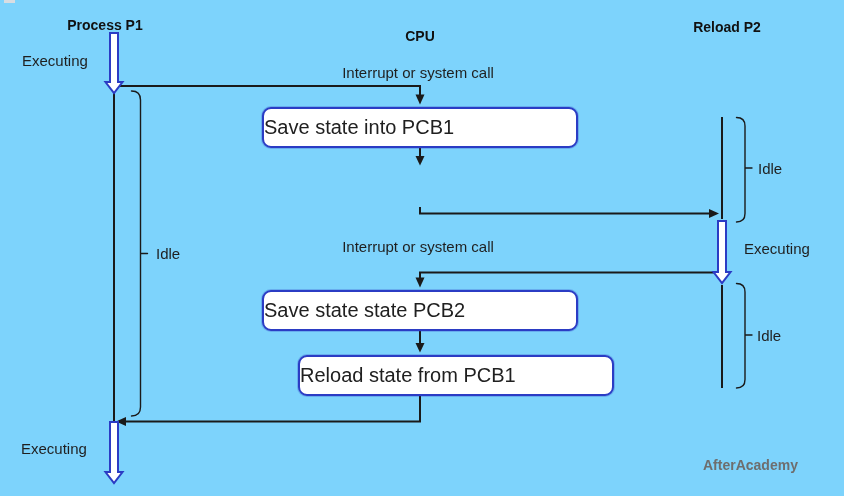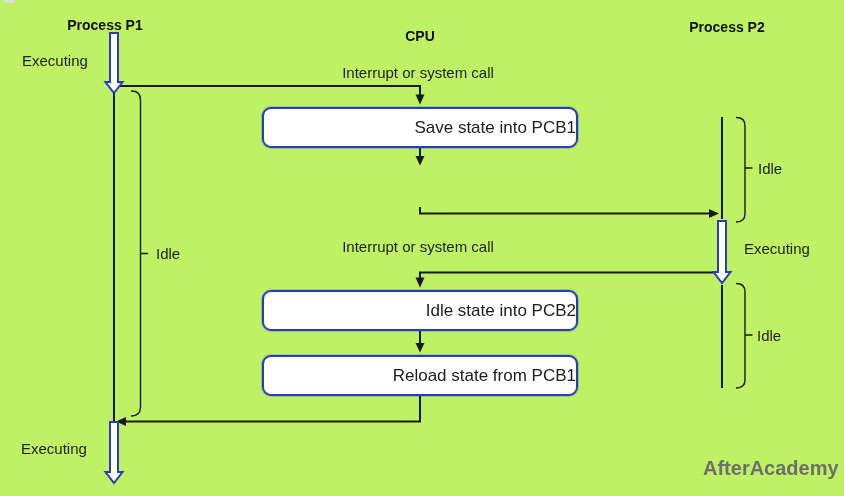--- a/index.html
+++ b/index.html
@@ -1,19 +1,19 @@
 <!DOCTYPE html>
 <html><head>
 <meta charset="utf-8">
 <style>
   html,body{margin:0;padding:0;background:#ffffff;}
   #stage{
     position:relative;
     width:844px;height:496px;
-    background:#bef264;
+    background:#7dd3fc;
     font-family:"Liberation Sans", sans-serif;
     color:#1f1f1f;
     overflow:hidden;
   }
   #wires{position:absolute;left:0;top:0;width:844px;height:496px;}
   .lbl{
     position:absolute;
     font-size:15px;
     line-height:17px;
     white-space:nowrap;
@@ -27,44 +27,44 @@
     font-weight:700;
     white-space:nowrap;
     color:#111111;
   }
   .pcb-box{
     position:absolute;
     left:262px;width:312px;height:37px;
     border:2px solid #2b3cc4;
     border-radius:9px;
     background:#ffffff;
-    display:flex;align-items:center;justify-content:flex-end;
-    font-size:17px;color:#202020;
+    display:flex;align-items:center;justify-content:flex-start;
+    font-size:20px;color:#202020;
     box-shadow:0 0 0 1px rgba(43,60,196,0.25);
   }
   #watermark{
     position:absolute;left:703px;top:457px;
-    font-size:20px;font-weight:700;color:#6e6e6e;
+    font-size:14px;font-weight:700;color:#6e6e6e;
     white-space:nowrap;
   }
   #artifact{
     position:absolute;left:4px;top:0;width:11px;height:3px;
     background:#d9dde2;
   }
 </style>
 </head>
 <body>
 
 <div id="stage">
 
   <div id="artifact"></div>
 
   <div class="hdr" style="left:105px;top:17px;">Process P1</div>
   <div class="hdr" style="left:420px;top:28px;">CPU</div>
-  <div class="hdr" style="left:727px;top:19px;">Process P2</div>
+  <div class="hdr" style="left:727px;top:19px;">Reload P2</div>
 
   <svg id="wires" viewBox="0 0 844 496" xmlns="http://www.w3.org/2000/svg">
 
     <path d="M114 91 V421" stroke="#1a1a1a" stroke-width="2" fill="none"></path>
 
     <path d="M722 117 V219" stroke="#1a1a1a" stroke-width="2" fill="none"></path>
     <path d="M722 285 V388" stroke="#1a1a1a" stroke-width="2" fill="none"></path>
 
     <path d="M119 86 H420 V95" stroke="#1a1a1a" stroke-width="2" fill="none"></path>
     <polygon points="415.5,94.5 424.5,94.5 420,104.5" fill="#1a1a1a"></polygon>
@@ -90,23 +90,23 @@
 
     <path d="M110 33 H118 V82 H122.5 L114 93 L105.5 82 H110 Z" fill="#ffffff" stroke="#2b3cc4" stroke-width="2"></path>
     <path d="M718 221 H726 V272 H730.5 L722 283 L713.5 272 H718 Z" fill="#ffffff" stroke="#2b3cc4" stroke-width="2"></path>
     <path d="M110 422 H118 V472 H122.5 L114 483 L105.5 472 H110 Z" fill="#ffffff" stroke="#2b3cc4" stroke-width="2"></path>
   </svg>
 
   <div class="pcb-box" style="top:107px;">
     <span>Save state into PCB1</span>
   </div>
   <div class="pcb-box" style="top:290px;">
-    <span>Idle state into PCB2</span>
+    <span>Save state state PCB2</span>
   </div>
-  <div class="pcb-box" style="top:355px;">
+  <div class="pcb-box" style="top:355px;margin-left:36px;">
     <span>Reload state from PCB1</span>
   </div>
 
   <div class="lbl center" style="left:418px;top:64px;">Interrupt or system call</div>
   <div class="lbl center" style="left:418px;top:238px;">Interrupt or system call</div>
 
   <div class="lbl" style="left:22px;top:52px;">Executing</div>
   <div class="lbl" style="left:156px;top:245px;">Idle</div>
   <div class="lbl" style="left:21px;top:440px;">Executing</div>
   <div class="lbl" style="left:758px;top:160px;">Idle</div>

